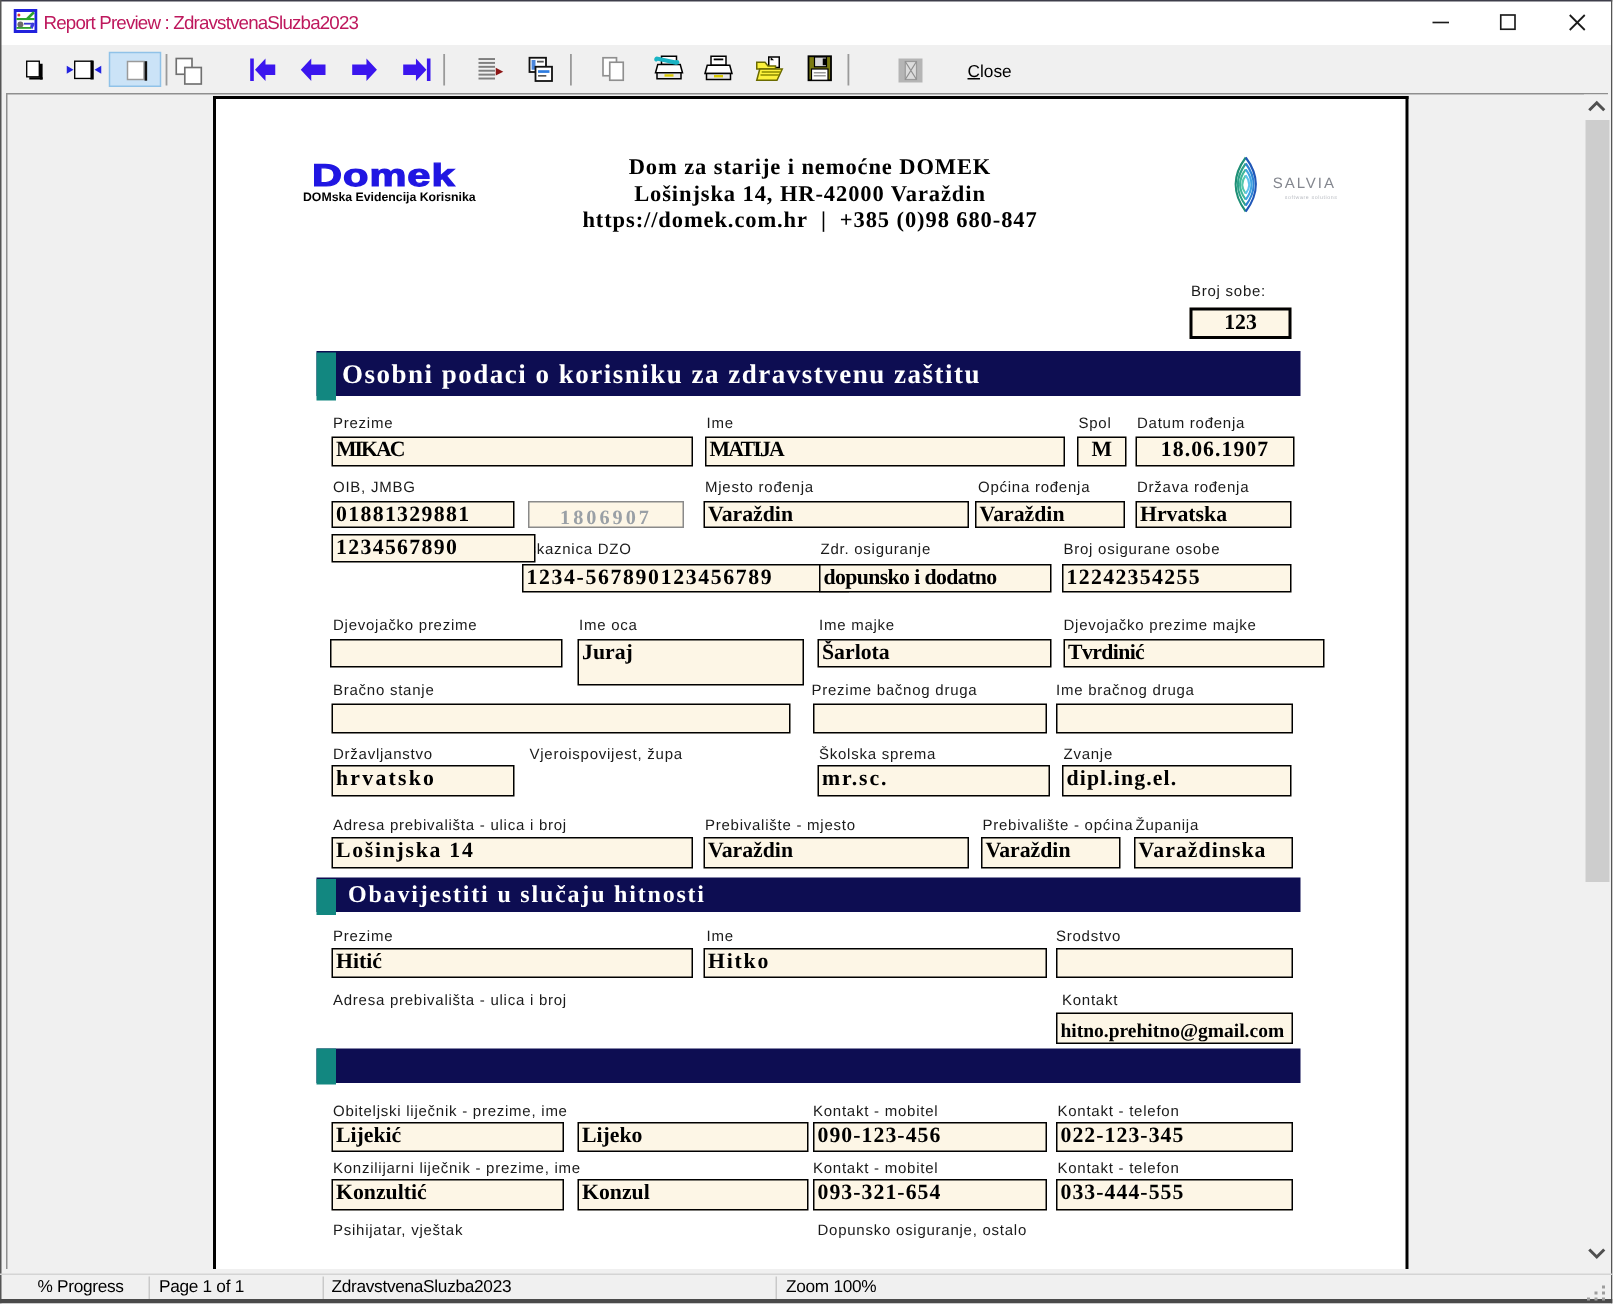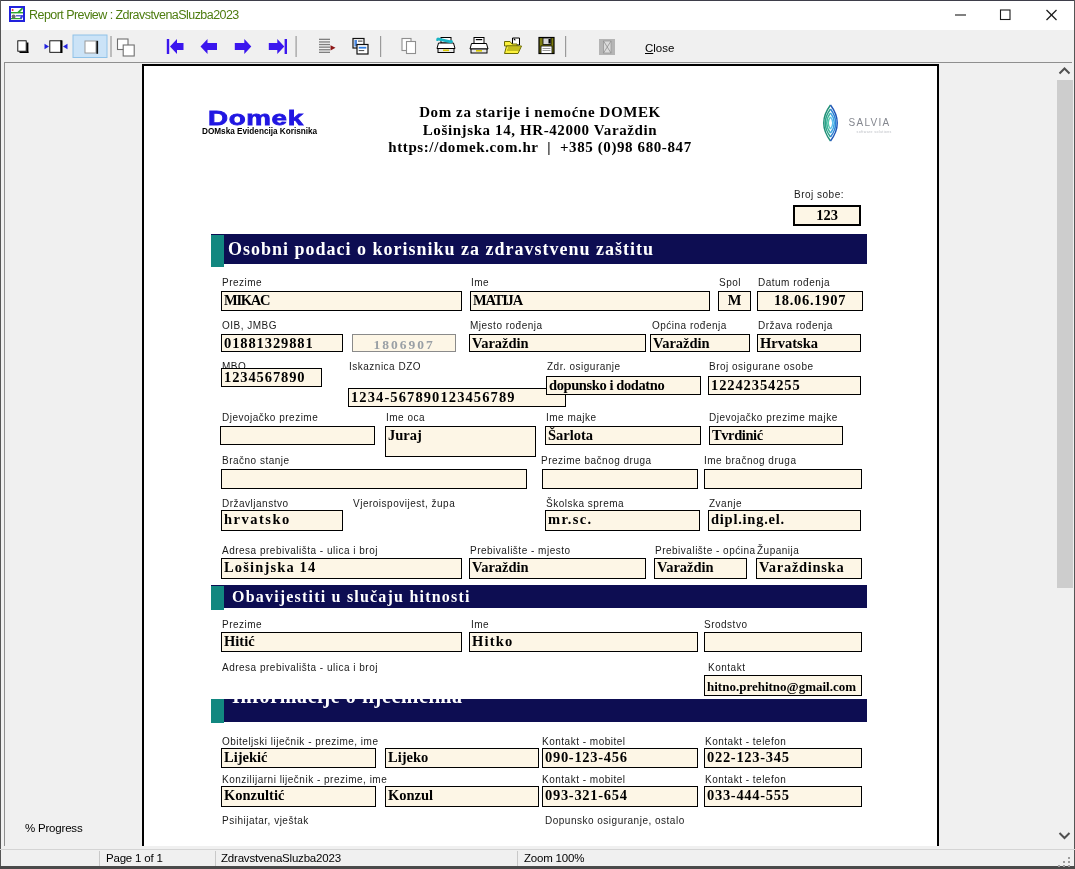--- a/index.html
+++ b/index.html
@@ -23,21 +23,21 @@
 <rect x="0" y="0" width="16" height="16" fill="#2222dd"></rect>
 <rect x="2" y="2" width="12" height="12" fill="#fff"></rect>
 <circle cx="3.6" cy="4" r="1" fill="#e03030"></circle>
 <rect x="2" y="6" width="12" height="1.4" fill="#2ca32c"></rect>
 <rect x="7" y="9.2" width="7" height="1.2" fill="#3a3ad0"></rect>
 <rect x="2" y="12" width="10" height="1.2" fill="#2ca32c"></rect>
 <circle cx="4.6" cy="10.4" r="2" fill="#6b6b6b"></circle>
 <path d="M13 1.5 L8.5 6 L9.8 7.2 L14.2 2.8 Z" fill="#2ca32c"></path>
 <path d="M12.5 9 L14 10.5 L12.5 13.5 L11 11.5 Z" fill="#3a3ae0"></path>
 </svg>
-<div class="a" style="left:29px;top:8px;font-size:12.5px;letter-spacing:-0.55px;color:#4d7c0f">Report Preview : ZdravstvenaSluzba2023</div>
+<div class="a" style="left:29px;top:8px;font-size:12.5px;letter-spacing:-0.55px;color:#be185d">Report Preview : ZdravstvenaSluzba2023</div>
 <svg class="a" style="left:950px;top:0" width="125" height="30" viewBox="0 0 125 30">
       <line x1="5" y1="15" x2="16" y2="15" stroke="#1a1a1a" stroke-width="1.1"></line>
       <rect x="50.5" y="10" width="9.5" height="9.5" fill="none" stroke="#1a1a1a" stroke-width="1.1"></rect>
       <line x1="96.5" y1="10" x2="106.5" y2="20" stroke="#1a1a1a" stroke-width="1.2"></line>
       <line x1="106.5" y1="10" x2="96.5" y2="20" stroke="#1a1a1a" stroke-width="1.2"></line>
     </svg>
 <svg class="a" style="left:0;top:30px" width="700" height="32" viewBox="0 0 700 32">
 
 <rect x="17.8" y="10.8" width="8.4" height="10.4" fill="#fff" stroke="#000" stroke-width="0.9"></rect>
 <rect x="26.6" y="12.5" width="1.8" height="10.5" fill="#000"></rect>
@@ -131,21 +131,21 @@
 <div class="a" style="left:142px;top:64px;width:797px;height:782px;background:#fff;border:2px solid #000;border-bottom:none;box-sizing:border-box"></div>
 <div class="a" style="left:1056px;top:63px;width:17px;height:783px;background:#f0f0f0"></div>
 <div class="a" style="left:1057px;top:80px;width:16px;height:508px;background:#cdcdcd"></div>
 <svg class="a" style="left:1056px;top:63px" width="17" height="17" viewBox="0 0 17 17">
       <path d="M3.5 10.5 L8.5 5.5 L13.5 10.5" fill="none" stroke="#505050" stroke-width="2"></path>
     </svg>
 <svg class="a" style="left:1056px;top:827px" width="17" height="17" viewBox="0 0 17 17">
       <path d="M3.5 6 L8.5 11 L13.5 6" fill="none" stroke="#505050" stroke-width="2"></path>
     </svg>
 <div class="a" style="left:0;top:849px;width:1075px;height:1px;background:#d4d4d4"></div>
-<div class="st" style="left:25px;top:822px">% Progress</div>
+<div class="st" style="left:25px;top:852px">% Progress</div>
 <div class="st" style="left:106px;top:852px">Page 1 of 1</div>
 <div class="st" style="left:221px;top:852px">ZdravstvenaSluzba2023</div>
 <div class="st" style="left:524px;top:852px">Zoom 100%</div>
 <div class="sep" style="left:99px;top:851px;height:15px"></div>
 <div class="sep" style="left:215px;top:851px;height:15px"></div>
 <div class="sep" style="left:517px;top:851px;height:15px"></div>
 <div class="a" style="left:1068px;top:857px;width:2px;height:2px;background:#9d9d9d"></div>
 <div class="a" style="left:1063px;top:861px;width:2px;height:2px;background:#9d9d9d"></div>
 <div class="a" style="left:1068px;top:861px;width:2px;height:2px;background:#9d9d9d"></div>
 <div class="a" style="left:1058px;top:865px;width:2px;height:2px;background:#9d9d9d"></div>
@@ -169,21 +169,21 @@
 <div class="lb" style="left:794px;top:189px">Broj sobe:</div>
 <div class="bx ctr" style="left:793px;top:205px;width:68px;height:21px;border-width:2px">123</div>
 <div class="bar" style="left:211px;top:234px;width:656px;height:30px"></div>
 <div class="teal" style="left:211px;top:235px;width:13px;height:32px"></div>
 <div class="bt" style="left:228px;top:234px;font-size:18px;line-height:30px;letter-spacing:1px">Osobni podaci o korisniku za zdravstvenu zaštitu</div>
 <div class="bar" style="left:211px;top:585px;width:656px;height:23px"></div>
 <div class="teal" style="left:211px;top:586px;width:13px;height:24px"></div>
 <div class="bt" style="left:232px;top:585px;font-size:16px;line-height:23px;letter-spacing:1.2px">Obavijestiti u slučaju hitnosti</div>
 <div class="bar" style="left:211px;top:699px;width:656px;height:23px"></div>
 <div class="teal" style="left:211px;top:699px;width:13px;height:24px"></div>
-<div class="bt" style="left:232px;top:685px;font-size:20px;line-height:23px;letter-spacing:0.65px">Informacije o liječnicima</div>
+<div class="bt" style="left:232px;top:671px;font-size:20px;line-height:23px;letter-spacing:0.65px">Informacije o liječnicima</div>
 <div class="lb" style="left:222px;top:277px">Prezime</div>
 <div class="lb" style="left:471px;top:277px">Ime</div>
 <div class="lb" style="left:719px;top:277px">Spol</div>
 <div class="lb" style="left:758px;top:277px">Datum rođenja</div>
 <div class="bx" style="left:221px;top:291px;width:241px;height:20px;letter-spacing:-1.3px">MIKAC</div>
 <div class="bx" style="left:470px;top:291px;width:240px;height:20px;letter-spacing:-1.2px">MATIJA</div>
 <div class="bx ctr" style="left:718px;top:291px;width:33px;height:20px;">M</div>
 <div class="bx ctr" style="left:757px;top:291px;width:106px;height:20px;letter-spacing:0.7px">18.06.1907</div>
 <div class="lb" style="left:222px;top:320px">OIB, JMBG</div>
 <div class="lb" style="left:470px;top:320px">Mjesto rođenja</div>
@@ -191,32 +191,32 @@
 <div class="lb" style="left:758px;top:320px">Država rođenja</div>
 <div class="bx" style="left:221px;top:334px;width:122px;height:18px;letter-spacing:0.9px">01881329881</div>
 <div class="bx ctr" style="left:352px;top:334px;width:104px;height:18px;border:1px solid #8a8a8a;color:#9aa0a6;font-size:13.5px;letter-spacing:2px;padding-top:2px">1806907</div>
 <div class="bx" style="left:469px;top:334px;width:177px;height:18px;">Varaždin</div>
 <div class="bx" style="left:650px;top:334px;width:100px;height:18px;">Varaždin</div>
 <div class="bx" style="left:757px;top:334px;width:104px;height:18px;">Hrvatska</div>
 <div class="lb" style="left:222px;top:361px">MBO</div>
 <div class="lb" style="left:349px;top:361px">Iskaznica DZO</div>
 <div class="lb" style="left:547px;top:361px">Zdr. osiguranje</div>
 <div class="lb" style="left:709px;top:361px">Broj osigurane osobe</div>
-<div class="bx" style="left:221px;top:368px;width:101px;height:19px;letter-spacing:0.9px">1234567890</div>
-<div class="bx" style="left:348px;top:388px;width:218px;height:19px;letter-spacing:1.1px">1234-567890123456789</div>
+<div class="bx" style="left:221px;top:356px;width:136px;height:19px;letter-spacing:0.9px">1234567890</div>
+<div class="bx" style="left:348px;top:376px;width:218px;height:19px;letter-spacing:1.1px">1234-567890123456789</div>
 <div class="bx" style="left:546px;top:376px;width:155px;height:19px;letter-spacing:-0.4px">dopunsko i dodatno</div>
 <div class="bx" style="left:708px;top:376px;width:153px;height:19px;letter-spacing:0.9px">12242354255</div>
 <div class="lb" style="left:222px;top:412px">Djevojačko prezime</div>
 <div class="lb" style="left:386px;top:412px">Ime oca</div>
 <div class="lb" style="left:546px;top:412px">Ime majke</div>
 <div class="lb" style="left:709px;top:412px">Djevojačko prezime majke</div>
 <div class="bx" style="left:220px;top:426px;width:155px;height:19px;"></div>
 <div class="bx" style="left:385px;top:426px;width:151px;height:31px;">Juraj</div>
 <div class="bx" style="left:545px;top:426px;width:156px;height:19px;">Šarlota</div>
-<div class="bx" style="left:709px;top:426px;width:134px;height:19px;letter-spacing:-0.4px">Tvrdinić</div>
+<div class="bx" style="left:709px;top:426px;width:174px;height:19px;letter-spacing:-0.4px">Tvrdinić</div>
 <div class="lb" style="left:222px;top:455px">Bračno stanje</div>
 <div class="lb" style="left:541px;top:455px">Prezime bačnog druga</div>
 <div class="lb" style="left:704px;top:455px">Ime bračnog druga</div>
 <div class="bx" style="left:221px;top:469px;width:306px;height:20px;"></div>
 <div class="bx" style="left:542px;top:469px;width:156px;height:20px;"></div>
 <div class="bx" style="left:704px;top:469px;width:158px;height:20px;"></div>
 <div class="lb" style="left:222px;top:498px">Državljanstvo</div>
 <div class="lb" style="left:353px;top:498px">Vjeroispovijest, župa</div>
 <div class="lb" style="left:546px;top:498px">Školska sprema</div>
 <div class="lb" style="left:709px;top:498px">Zvanje</div>

